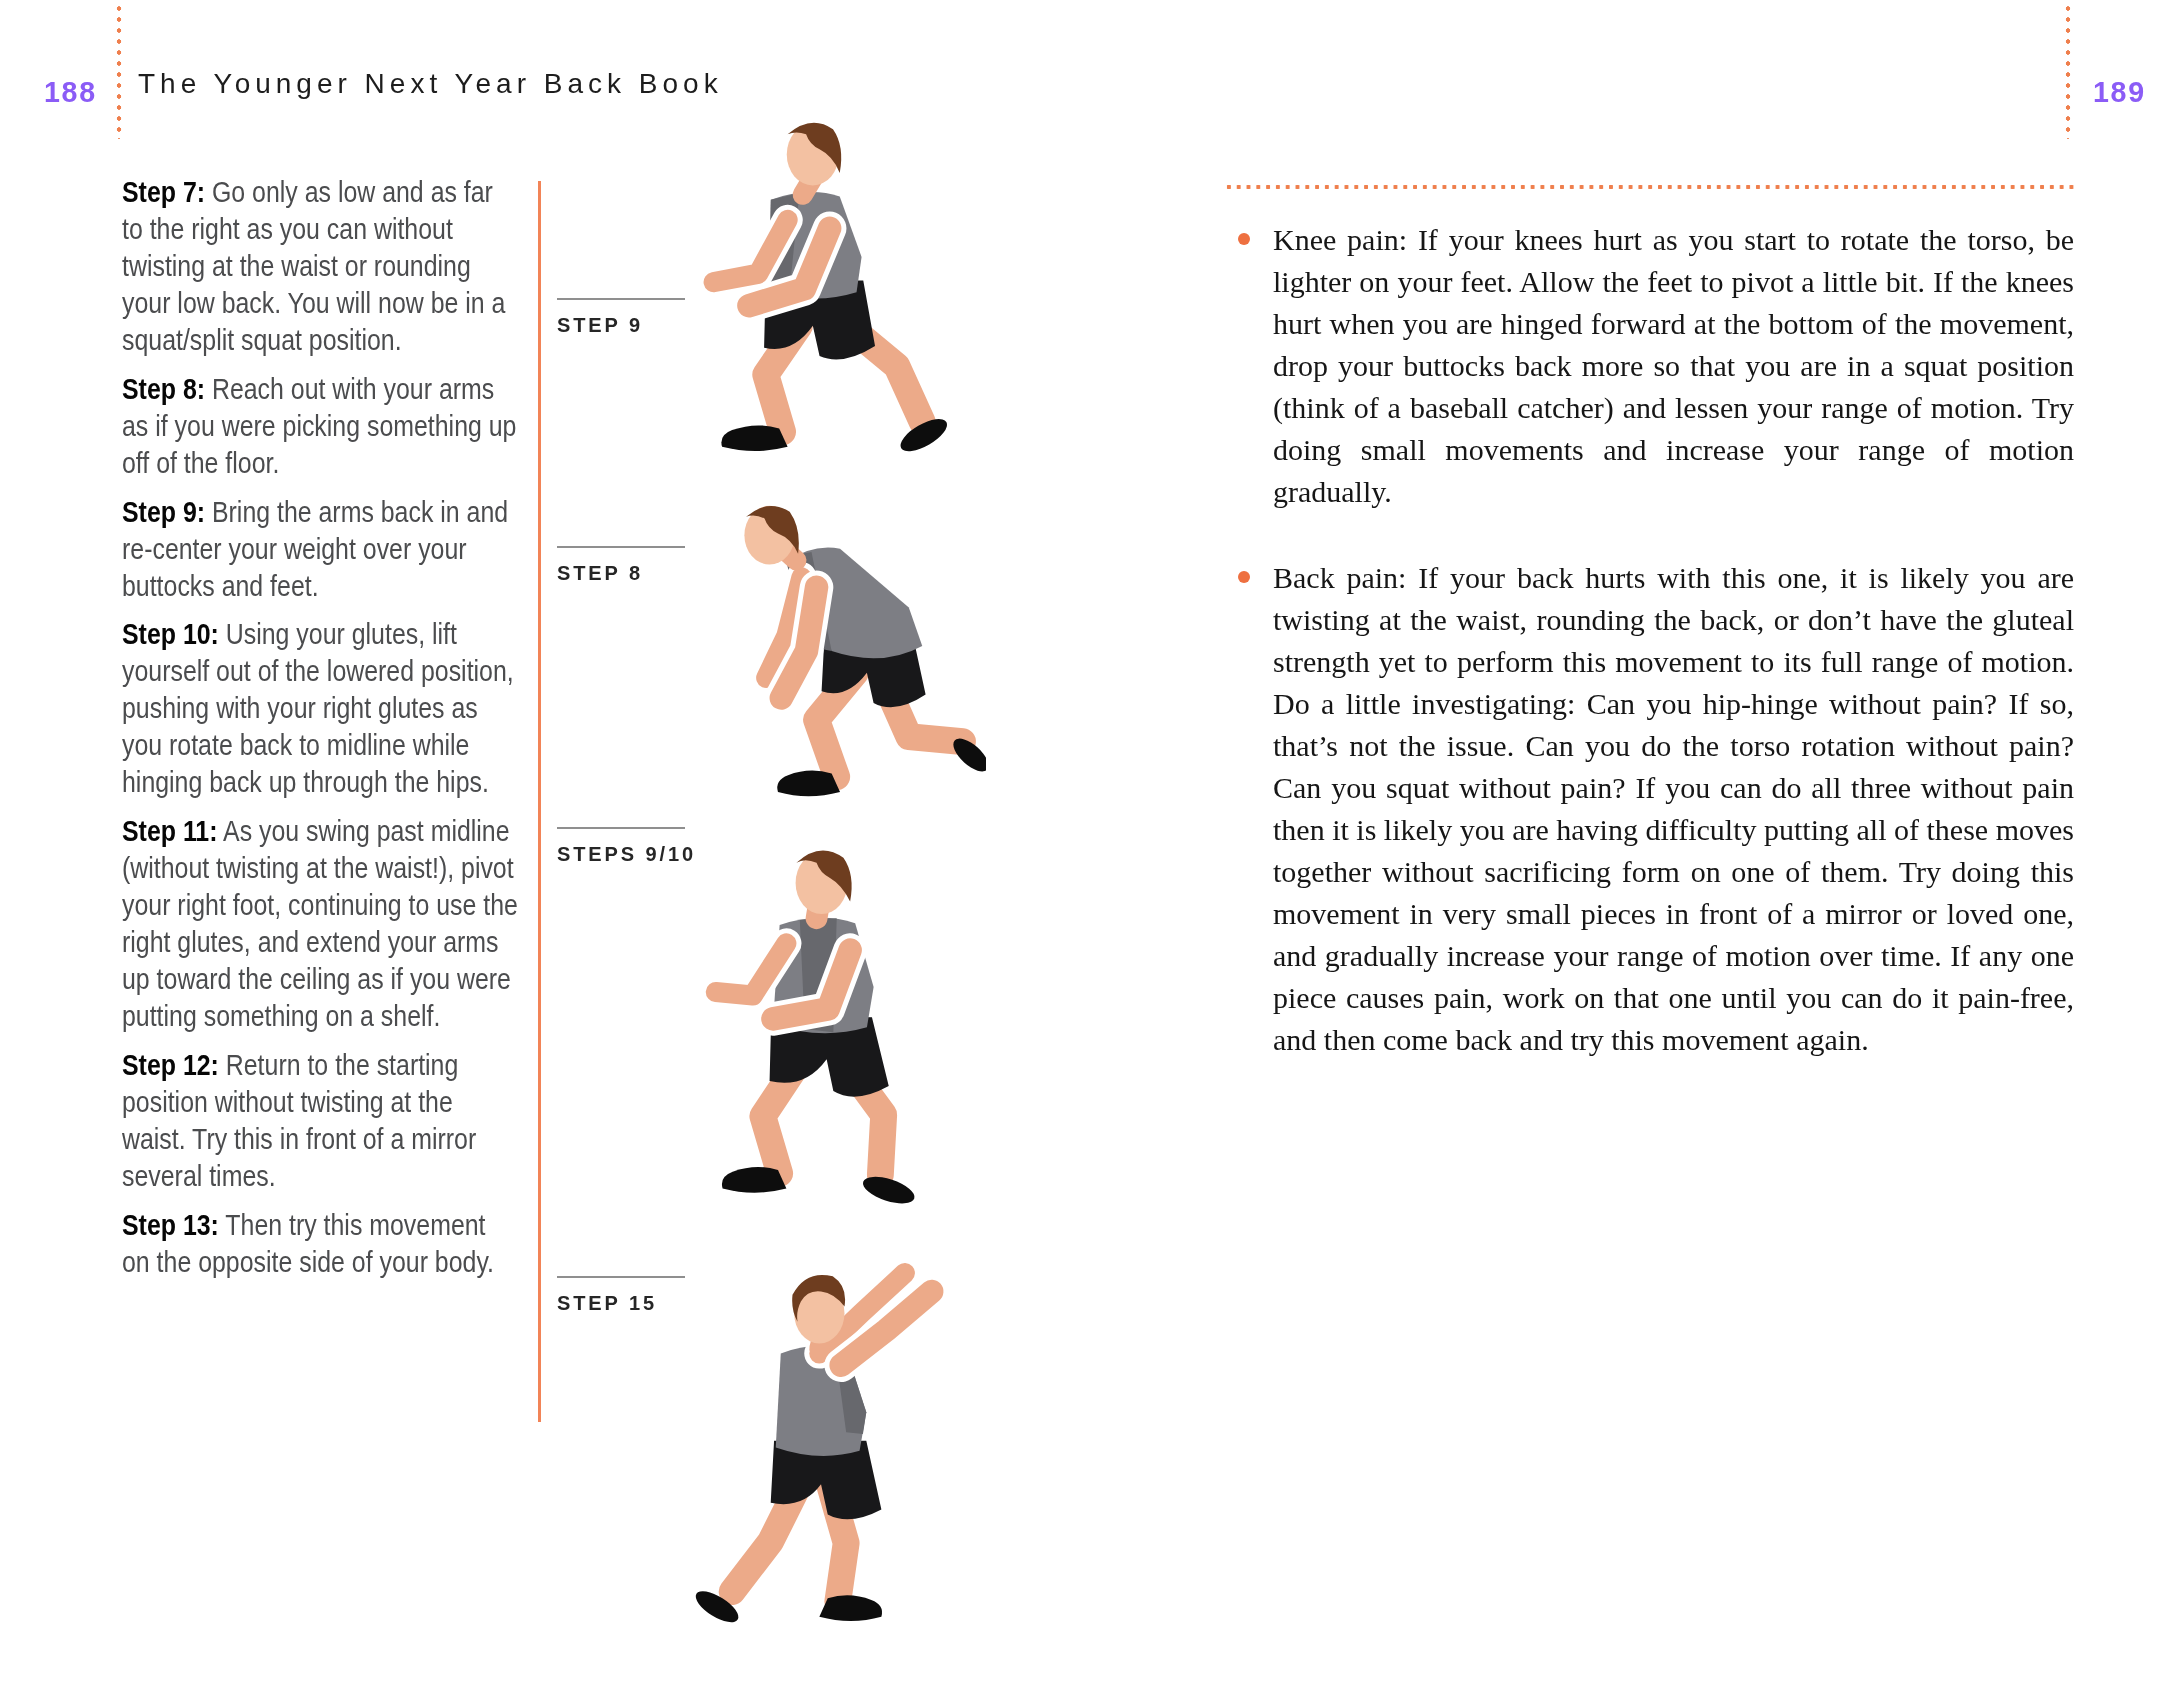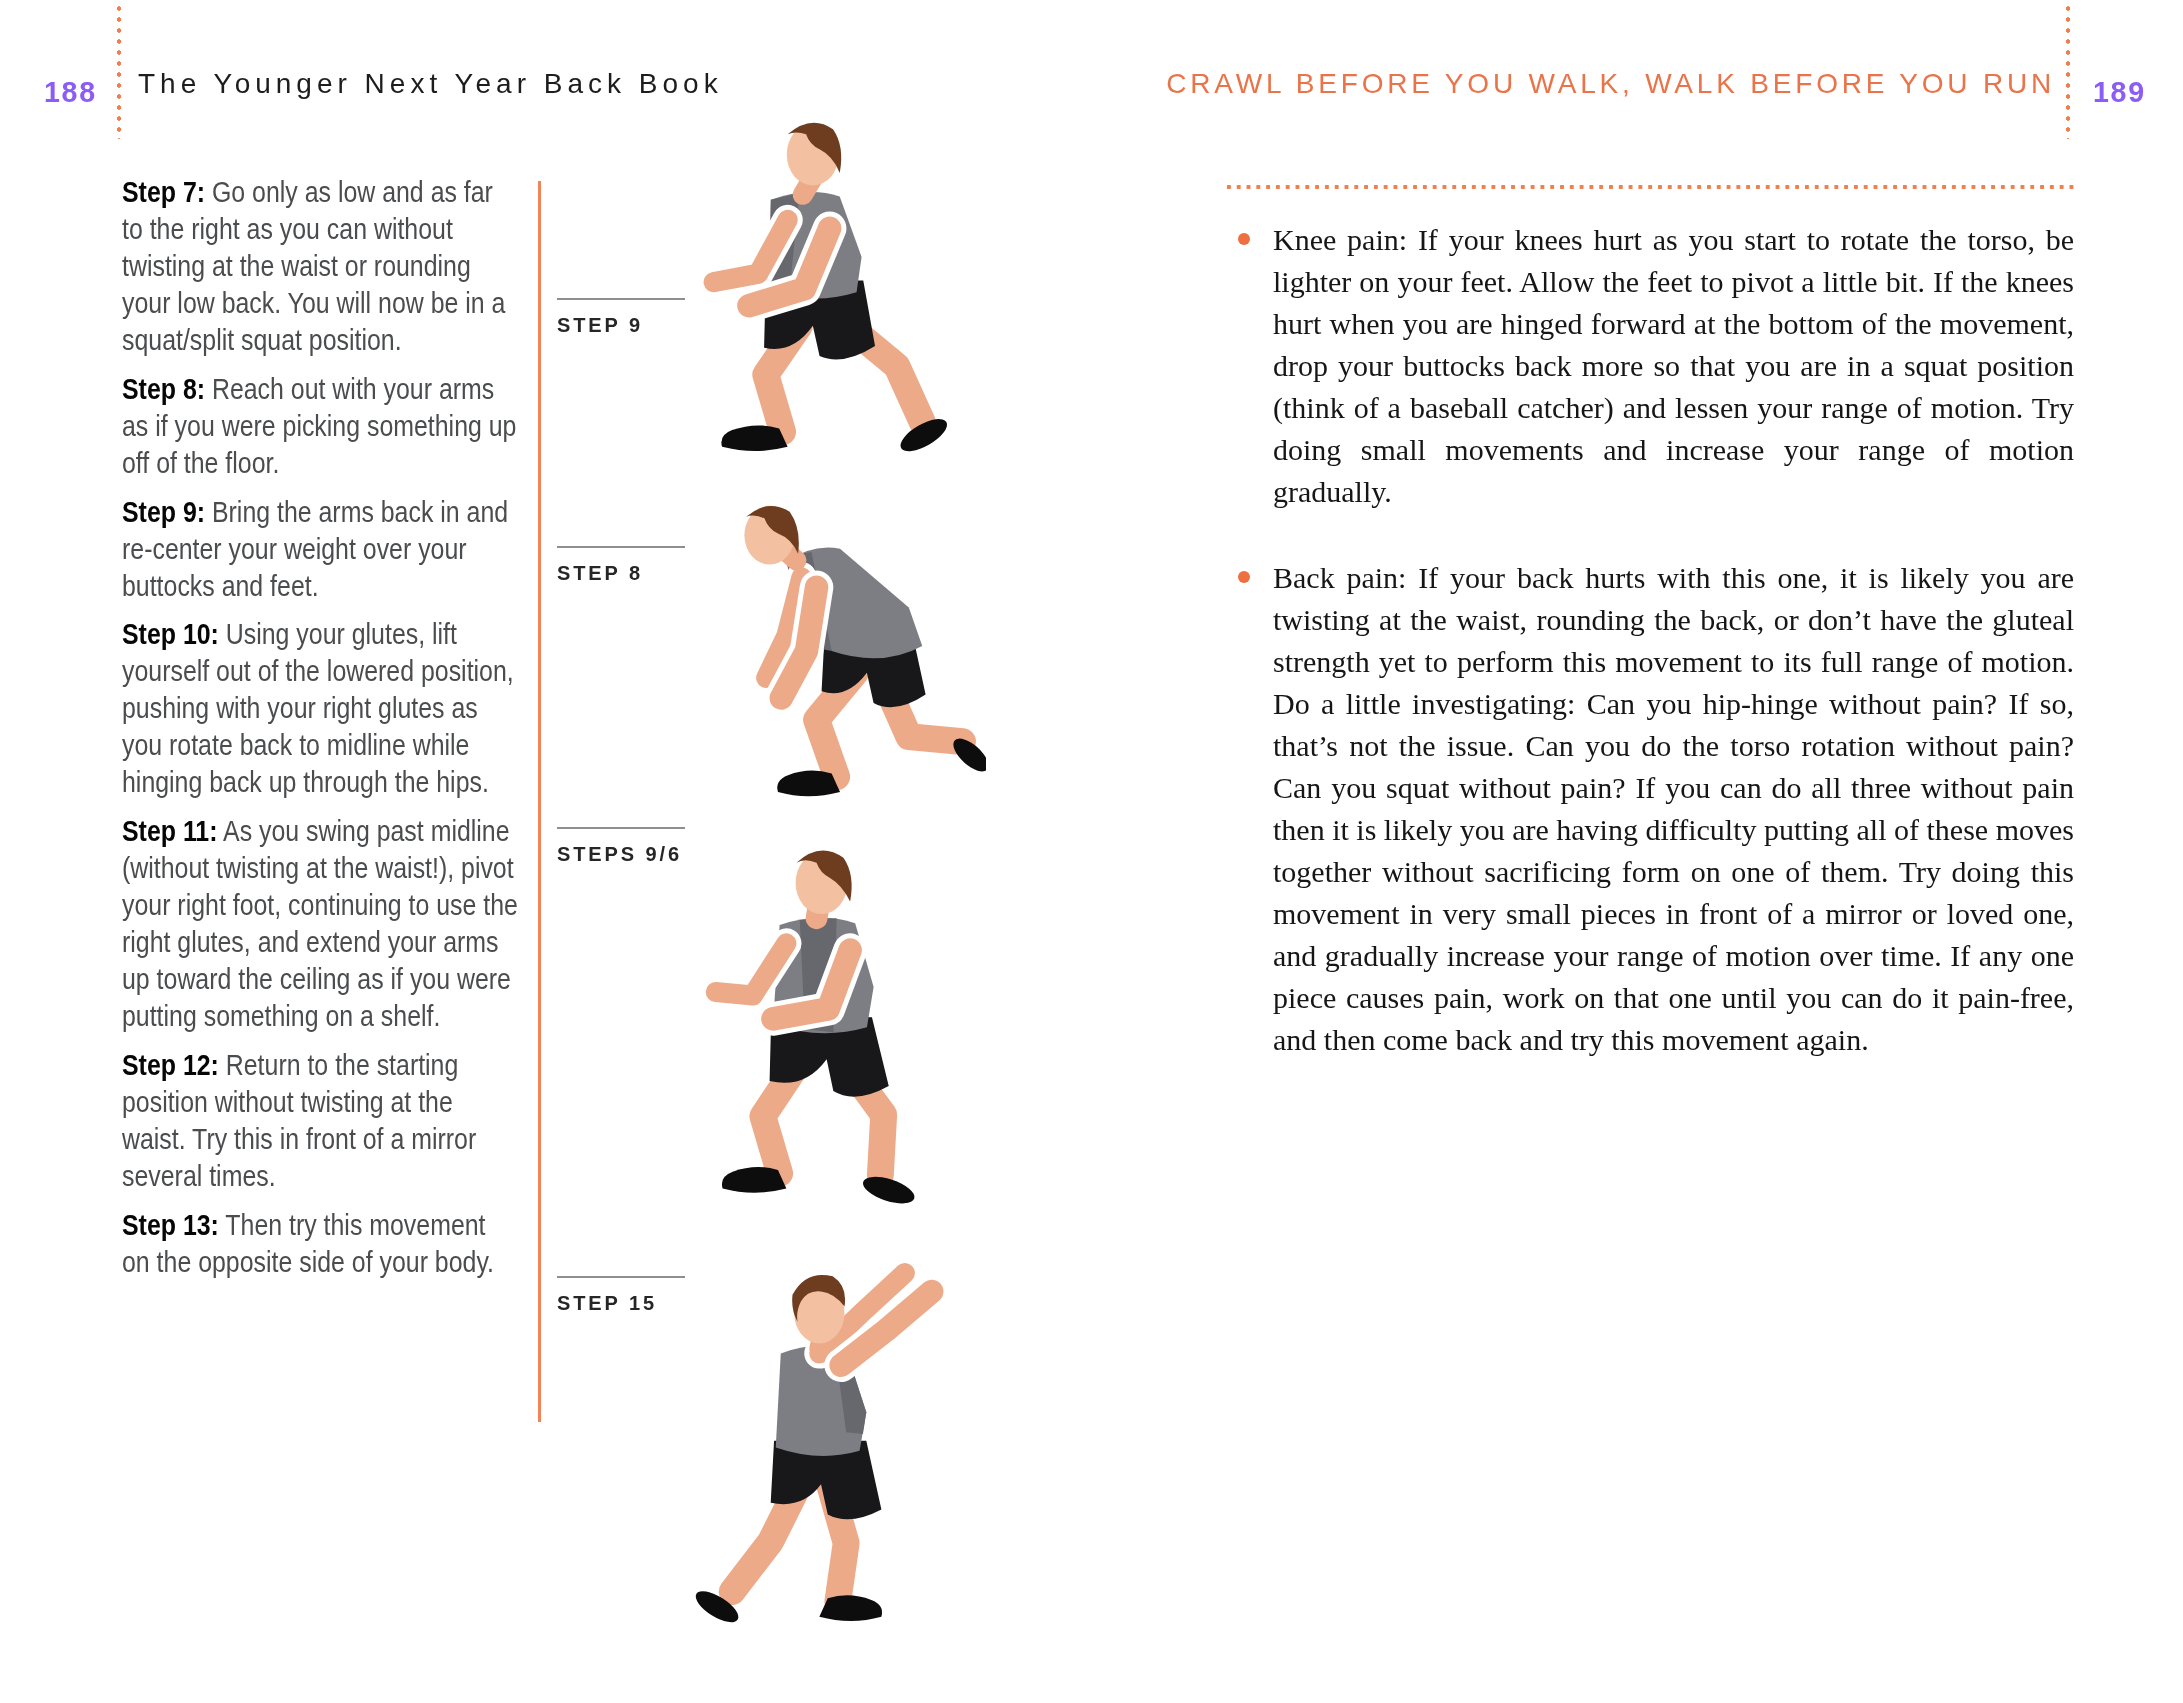--- a/index.html
+++ b/index.html
@@ -63,42 +63,41 @@
 </style>
 </head>
 <body>
 
 <div class="page">
 
   <div class="pagenum" id="pn-left">188</div>
   <div class="dotted-v" id="dv-left"></div>
   <div class="runhead" id="rh-left" style="left:138px;">The Younger Next Year Back Book</div>
 
-  <div class="runhead" id="rh-right">CRAWL BEFORE YOU WALK, WALK BEFORE YOU RUN</div>
   <div class="dotted-v" id="dv-right"></div>
   <div class="pagenum" id="pn-right">189</div>
 
   <div class="steps-col">
     <p><b>Step 7:</b><span> Go only as low and as far to the right as you can without twisting at the waist or rounding your low back. You will now be in a squat/split squat position.</span></p>
     <p><b>Step 8:</b><span> Reach out with your arms as if you were picking something up off of the floor.</span></p>
     <p><b>Step 9:</b><span> Bring the arms back in and re-center your weight over your buttocks and feet.</span></p>
     <p><b>Step 10:</b><span> Using your glutes, lift yourself out of the lowered position, pushing with your right glutes as you rotate back to midline while hinging back up through the hips.</span></p>
     <p><b>Step 11:</b><span> As you swing past midline (without twisting at the waist!), pivot your right foot, continuing to use the right glutes, and extend your arms up toward the ceiling as if you were putting something on a shelf.</span></p>
     <p><b>Step 12:</b><span> Return to the starting position without twisting at the waist. Try this in front of a mirror several times.</span></p>
     <p><b>Step 13:</b><span> Then try this movement on the opposite side of your body.</span></p>
   </div>
 
   <div class="gutterline"></div>
 
   <div class="figrule" style="top:298px;"></div>
   <div class="figlabel" style="top:314px;">STEP 9</div>
   <div class="figrule" style="top:546px;"></div>
   <div class="figlabel" style="top:562px;">STEP 8</div>
   <div class="figrule" style="top:827px;"></div>
-  <div class="figlabel" style="top:843px;">STEPS 9/6</div>
+  <div class="figlabel" style="top:843px;">STEPS 9/10</div>
   <div class="figrule" style="top:1276px;"></div>
   <div class="figlabel" style="top:1292px;">STEP 15</div>
 
   <div class="fig" style="left:638px;top:109px;width:311px;height:353px;">
     <svg viewBox="0 0 370 420">
       <path d="M238,248 L308,306 L338,372" fill="none" stroke="#fff" stroke-width="44" stroke-linecap="round" stroke-linejoin="round"></path>
       <path d="M238,248 L308,306 L338,372" fill="none" stroke="#ecaa89" stroke-width="32" stroke-linecap="round" stroke-linejoin="round"></path>
       <ellipse cx="340" cy="388" rx="31" ry="13" transform="rotate(-30 340 388)" fill="#0d0d0d"></ellipse>
       <path d="M192,258 L152,316 L172,384" fill="none" stroke="#fff" stroke-width="44" stroke-linecap="round" stroke-linejoin="round"></path>
       <path d="M192,258 L152,316 L172,384" fill="none" stroke="#ecaa89" stroke-width="32" stroke-linecap="round" stroke-linejoin="round"></path>

